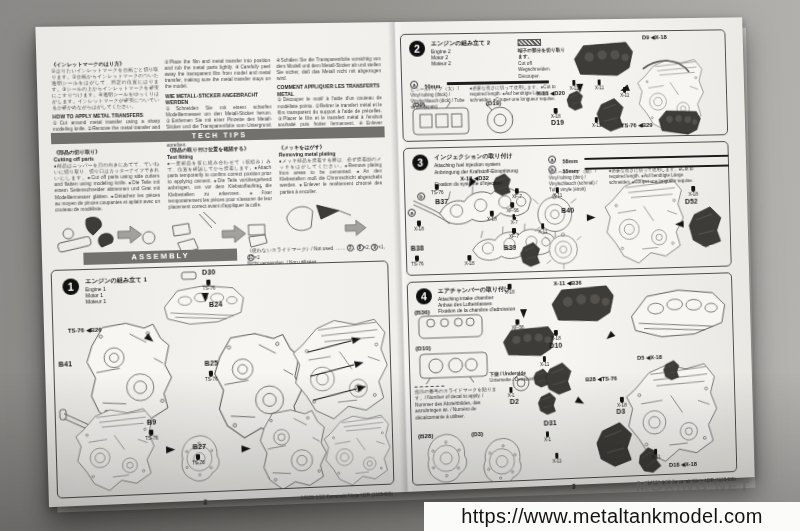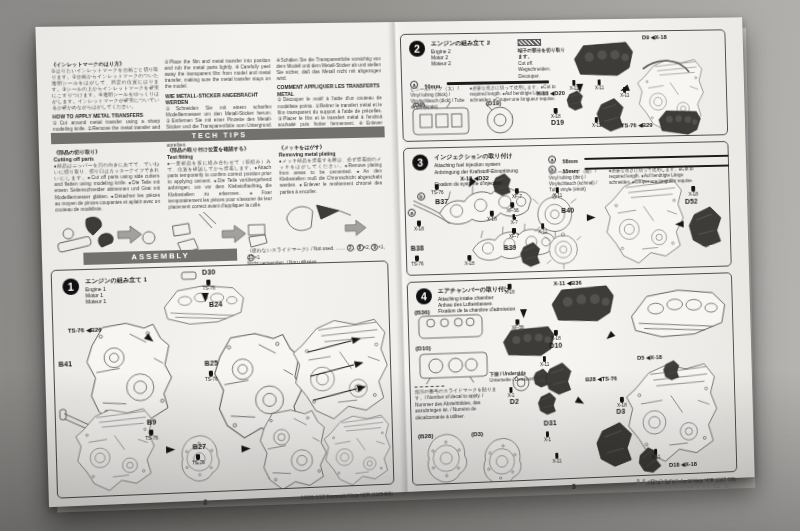--- a/index.html
+++ b/index.html
@@ -45,21 +45,21 @@
   .nline.b { font-weight:700; color:#1d1d1d; }
   .note-hatch { width:24px; height:7px; margin-bottom:2px; border:.8px solid #555;
     background:repeating-linear-gradient(45deg,#5a5a5a 0 1.5px,#ddd 1.5px 3px); }
   .note-dash { width:30px; border-top:1.6px dashed #444; margin-bottom:2px; }
   .tlen { font-size:5.5px; font-weight:700; margin:0 2px; color:#1a1a1a; }
   .tubebar { display:inline-block; height:3.4px; background:#1c1c1c; vertical-align:middle; border-radius:1px; }
   .tubebar.thin { height:1.8px; }
   .tnames { font-size:4.6px; line-height:1.3; white-space:normal; color:#333; }
   .pnum { font-size:7px; font-weight:700; color:#222; }
   .foot { font-size:4.8px; color:#333; }
-  .wm { font-size:12px; font-weight:700; letter-spacing:2px; color:rgba(95,95,95,.55); z-index:5; }
+  .wm { font-size:15px; font-weight:700; letter-spacing:2px; color:rgba(95,95,95,.55); z-index:5; }
   .wm2 { font-size:11px; color:rgba(110,110,110,.4); z-index:5; }
   .urlbar { position:absolute; background:#fbfbfa; color:#141414; font-size:20px; line-height:29px;
     text-align:center; letter-spacing:.3px; z-index:6; }
   svg .ol { fill:#f7f6f3; stroke:#5f5e5b; stroke-width:1.1; }
   svg .ln { fill:none; stroke:#5f5e5b; stroke-width:.9; }
   svg .dk { fill:#3e3c39; stroke:#262522; stroke-width:.8; }
   svg .dk2 { fill:#55524d; }
   svg .arrln line { stroke:#161616; stroke-width:1.1; }
   .art { position:absolute; left:0; top:0; }
   .tipart { margin-top:2px; display:block; }
@@ -517,14 +517,15 @@
       <div class="lb paint pin" style="left:244px;top:176px">X-11</div>
       <div class="lb combo" style="left:262px;top:190px">D18 ◀X-18</div>
     </div>
 
     <div class="abs pnum" style="left:520px;top:468px">3</div>
     <div class="abs foot" style="left:530px;top:469px;width:160px;text-align:right">14131 1/12 Kawasaki Ninja H2R (1105489)</div>
   </div>
 
   <div class="abs wm" style="left:636px;top:477px">MOXING.NET</div>
   <div class="abs wm2" style="left:672px;top:491px">模型网</div>
+  <div class="urlbar" style="left:424px;top:502px;width:376px;height:29px">https://www.metaltankmodel.com</div>
   <div class="shade"></div>
 </div>
 
 </body></html>

